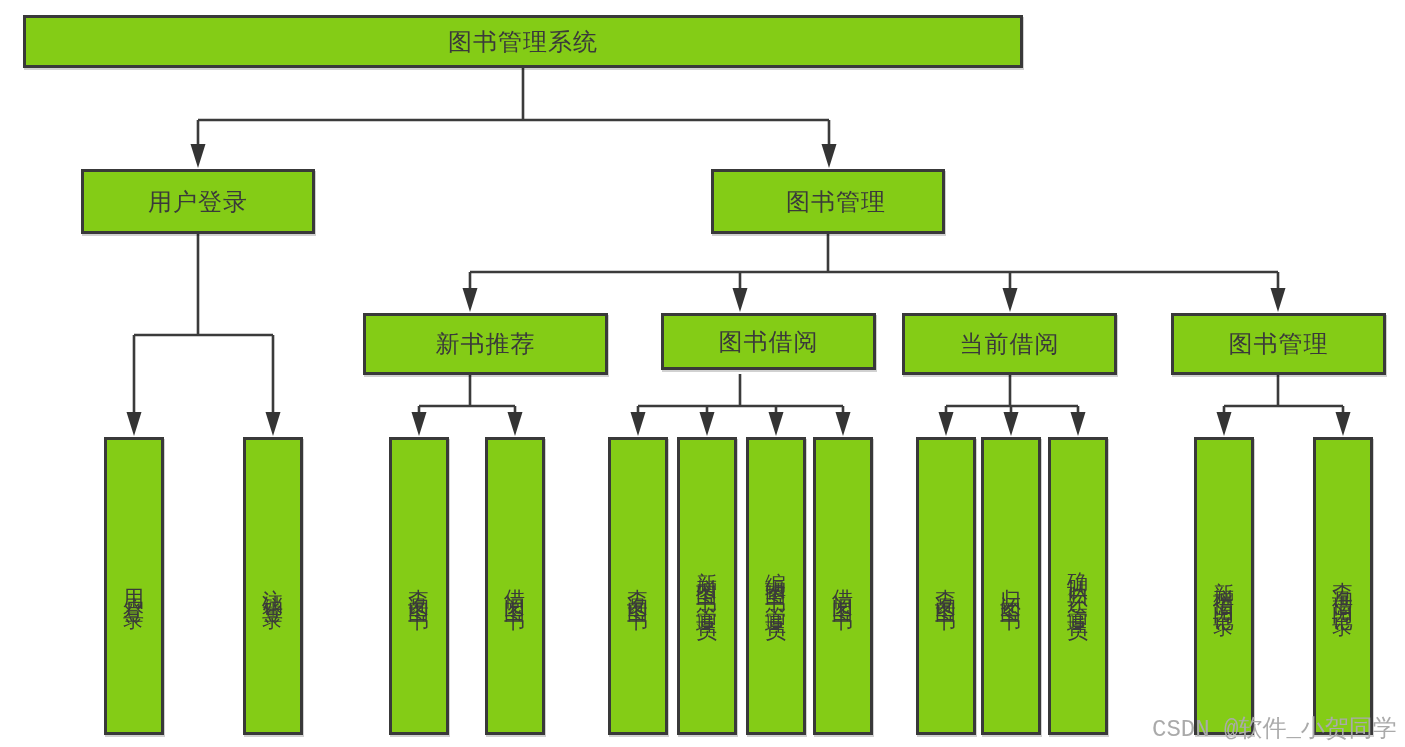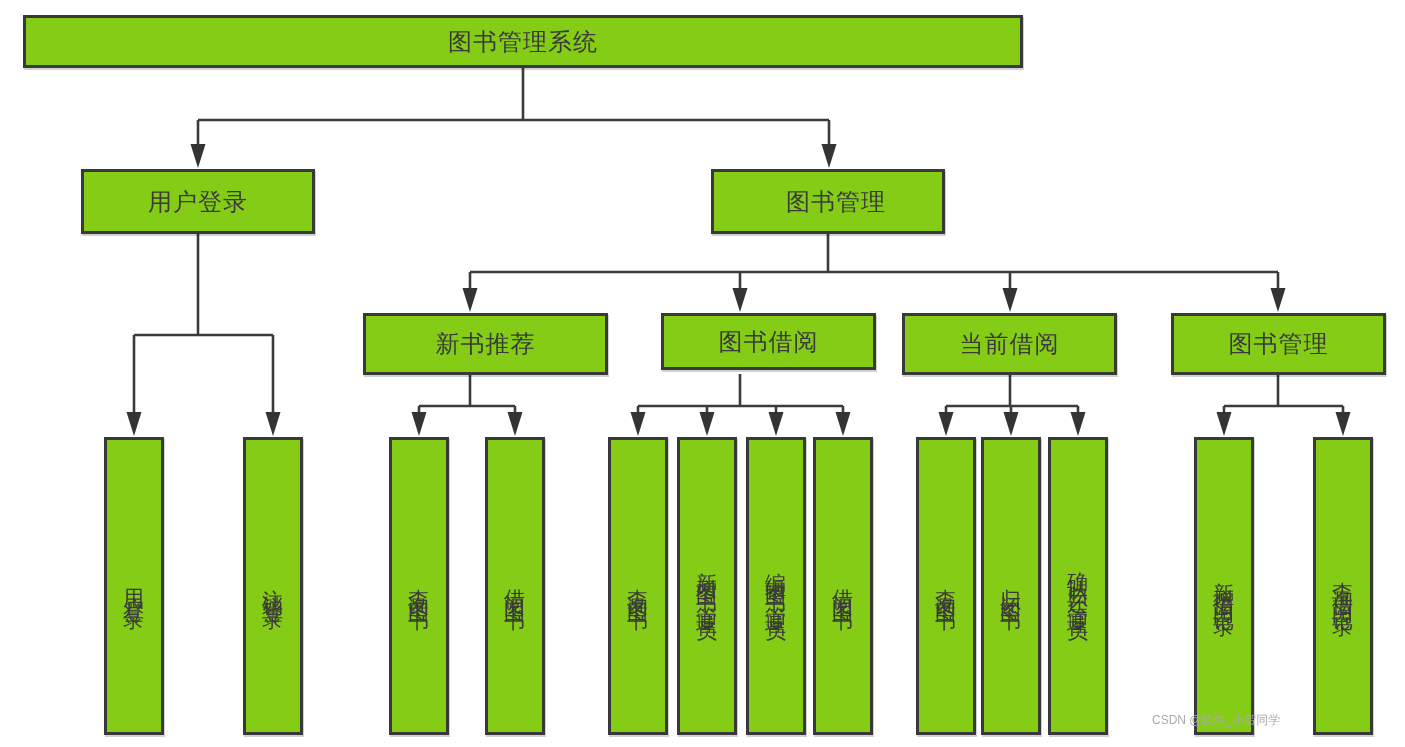--- a/index.html
+++ b/index.html
@@ -52,24 +52,25 @@
     text-orientation: mixed;
     font-size: 21px;
     letter-spacing: 7px;
     line-height: 1;
   }
   .watermark {
     position: absolute;
     left: 1152px;
     top: 712px;
     width: 250px;
-    font-size: 12px;
+    font-size: 24px;
     color: #aaaaaa;
     white-space: nowrap;
     z-index: 5;
+    font-family: Liberation Mono, monospace;
   }
 </style>
 </head>
 <body>
 
 <div class="stage">
 
   <svg class="wires" viewBox="0 0 1405 747" xmlns="http://www.w3.org/2000/svg">
 
     <path d="M523,67 V120 M198,120 H829 M198,120 V148 M829,120 V148"></path>

